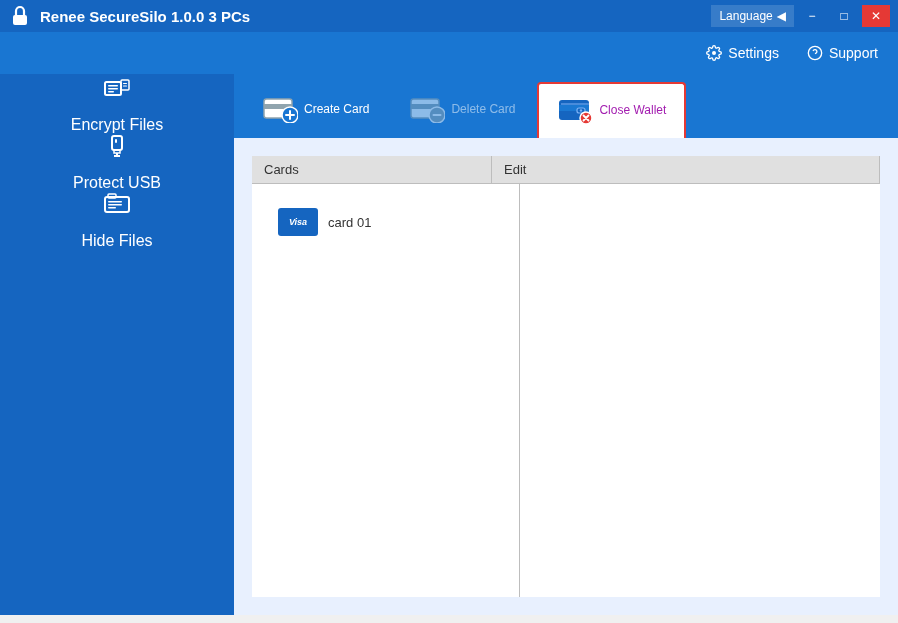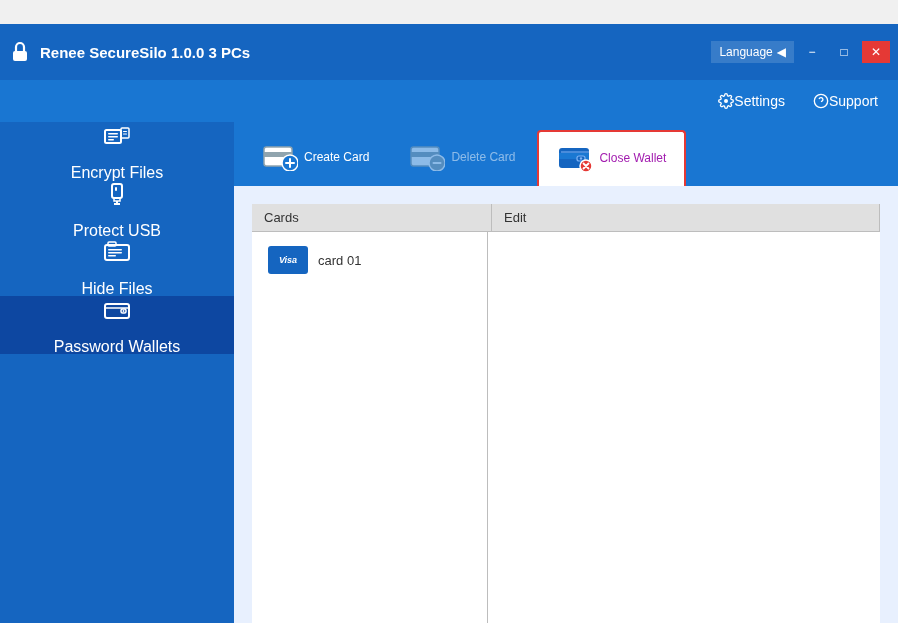--- a/index.html
+++ b/index.html
@@ -1,26 +1,25 @@
 <!DOCTYPE html>
 <html><head>
   <meta charset="utf-8">
   <style>
     * { margin: 0; padding: 0; box-sizing: border-box; }
     body { width: 898px; height: 623px; font-family: 'Segoe UI', Arial, sans-serif; overflow: hidden; background: #f0f0f0; }
 
     
     .title-bar {
       background: #1565c0;
-      height: 56px;
+      height: 32px;
       display: flex;
       align-items: center;
       justify-content: space-between;
       padding: 0 8px;
-      margin-top: 24px;
     }
     .title-bar-left {
       display: flex;
       align-items: center;
       gap: 8px;
       color: white;
       font-size: 15px;
       font-weight: 600;
     }
     .title-bar-right {
@@ -65,20 +64,21 @@
       gap: 8px;
     }
     .header-btn {
       background: transparent;
       border: none;
       color: white;
       font-size: 14px;
       cursor: pointer;
       display: flex;
       align-items: center;
+      gap: 6px;
       padding: 4px 10px;
       border-radius: 3px;
     }
 
     
     .main-layout {
       display: flex;
       height: calc(623px - 82px);
     }
 
@@ -177,23 +177,23 @@
       font-weight: 500;
       border-right: 1px solid #bdbdbd;
     }
     .table-col-header.cards { width: 240px; }
     .table-col-header.edit { flex: 1; }
     .table-body {
       display: flex;
       flex: 1;
     }
     .cards-list {
-      width: 236px;
+      width: 268px;
       border-right: 1px solid #bdbdbd;
-      padding: 8px;
+      padding: 18px;
     }
     .card-item {
       display: flex;
       align-items: center;
       gap: 10px;
       padding: 6px 8px;
       cursor: pointer;
       border-radius: 3px;
     }
     .card-thumb {
@@ -297,31 +297,20 @@
           <rect x="4" y="1" width="8" height="4" rx="1" stroke="white" stroke-width="1.5"></rect>
           <rect x="4" y="8" width="14" height="1.5" fill="white" rx="0.75"></rect>
           <rect x="4" y="11" width="14" height="1.5" fill="white" rx="0.75"></rect>
           <rect x="4" y="14" width="8" height="1.5" fill="white" rx="0.75"></rect>
         </svg>
       </div>
       <span>Hide Files</span>
     </div>
 
 
-    <div class="sidebar-item active">
-      <div class="sidebar-icon">
-        <svg width="26" height="22" viewBox="0 0 26 22" fill="none">
-          <rect x="1" y="5" width="24" height="14" rx="2" stroke="white" stroke-width="2"></rect>
-          <rect x="17" y="10" width="5" height="4" rx="1.5" stroke="white" stroke-width="1.5" fill="none"></rect>
-          <circle cx="19.5" cy="12" r="1" fill="white"></circle>
-          <path d="M2 9h22" stroke="white" stroke-width="1.5"></path>
-        </svg>
-      </div>
-      <span>Password Wallets</span>
-    </div>
 
   </div>
 
   <div class="content-area">
 
     <div class="toolbar">
 
       <button class="toolbar-btn">
         <div class="toolbar-icon">
           <svg width="36" height="28" viewBox="0 0 36 28" fill="none">

